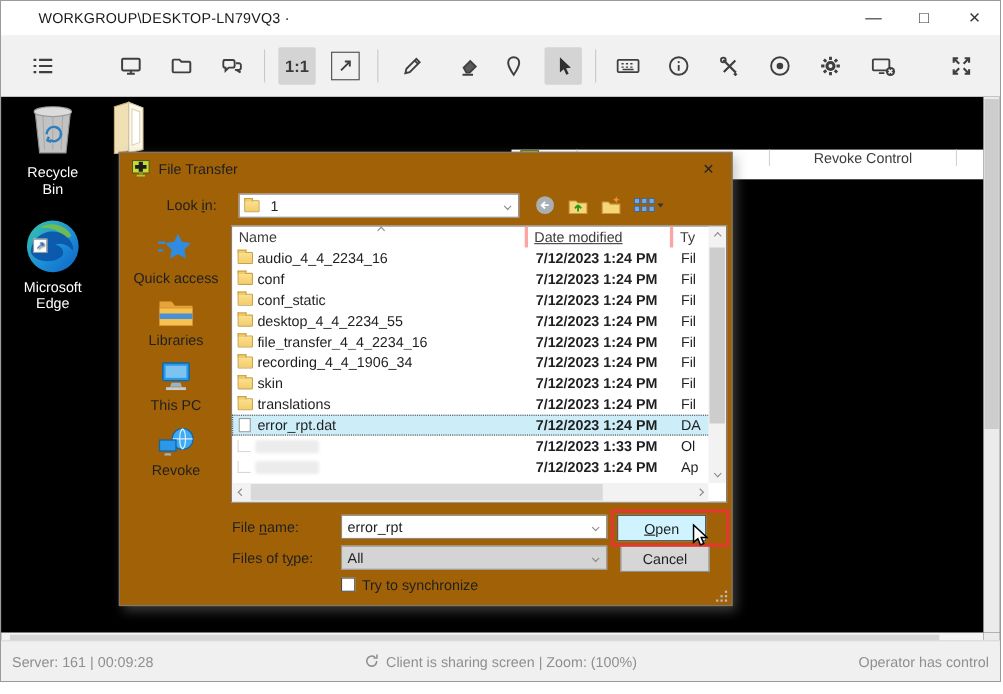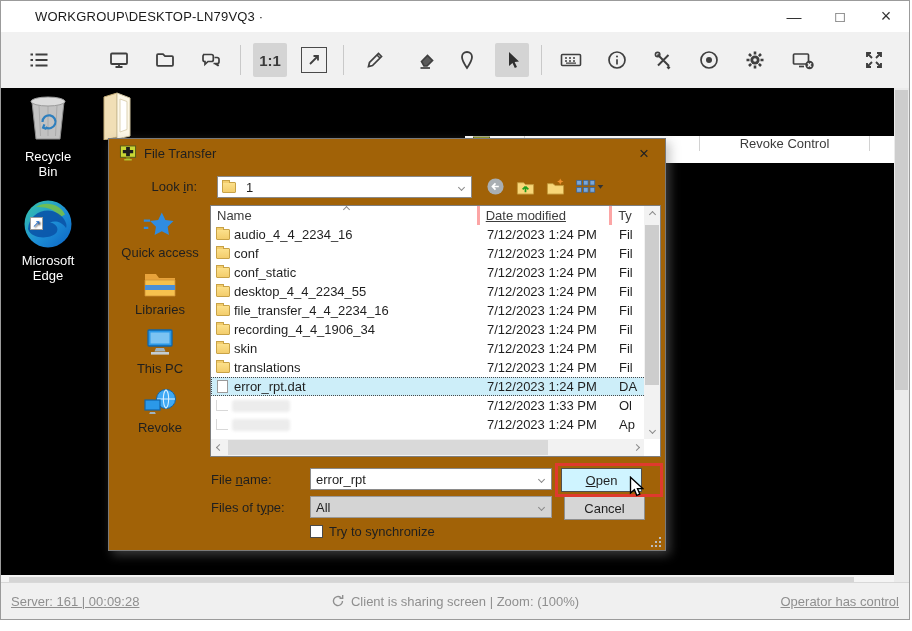--- a/index.html
+++ b/index.html
@@ -80,21 +80,21 @@
   .frow { height:19px; display:flex; align-items:center; }
   .frow.sel { background:#cdeef9; outline:1px dotted #4a4a4a; outline-offset:-1px; }
   .fi { display:inline-block; margin-left:5px; margin-right:4px; flex:none; }
   .fi-folder { width:14px; height:11px; background:linear-gradient(#fce08b,#f3cd6c); border:1px solid #c8a246; border-radius:1px; position:relative; }
   .fi-folder::before { content:""; position:absolute; top:-3px; left:-1px; width:6px; height:2px; background:#f3cd6c; border:1px solid #c8a246; border-bottom:none; }
   .fi-file { width:11px; height:13px; background:#fff; border:1px solid #9a9a9a; margin-left:6px; margin-right:6px; }
   .fi-redacted { width:12px; height:11px; border-left:1px solid #cfcfcf; border-bottom:1px solid #cfcfcf; opacity:.8; }
   .fname { width:253px; overflow:hidden; white-space:nowrap; }
   .fname.short { width:195px; }
   .blob { width:58px; height:12px; background:#ececec; border-radius:3px; filter:blur(1.5px); margin-right:2px; flex:none; }
-  .fdate { width:132px; }
+  .fdate { width:132px;font-weight:bold; }
   .ftype { flex:1; }
   .fl-vscroll { position:absolute; top:0; right:0; width:16px; bottom:17px; background:#f2f2f2; }
   .fl-vthumb { position:absolute; top:19px; left:1px; width:14px; height:160px; background:#cdcdcd; }
   .fl-varrow { position:absolute; left:0; width:16px; height:17px; display:flex; align-items:center; justify-content:center; }
   .fl-hscroll { position:absolute; left:0; right:16px; bottom:0; height:17px; background:#f2f2f2; display:flex; align-items:center; }
   .fl-hthumb { position:absolute; left:17px; top:1px; width:320px; height:15px; background:#d9d9d9; }
   .fl-harrow { width:16px; height:17px; display:flex; align-items:center; justify-content:center; flex:none; }
   .fl-harrow.right { margin-left:auto; }
 
   
@@ -115,21 +115,21 @@
   .grip i:nth-child(3){ right:0; bottom:4px; } .grip i:nth-child(4){ right:8px; bottom:0; }
   .grip i:nth-child(5){ right:0; bottom:8px; } .grip i:nth-child(6){ right:4px; bottom:4px; }
 
   
   .chv { display:inline-block; width:6px; height:6px; border-right:1.5px solid #6a6a6a; border-bottom:1.5px solid #6a6a6a; }
   .chv.up { transform:rotate(-135deg); } .chv.down { transform:rotate(45deg); }
   .chv.left { transform:rotate(135deg); } .chv.right { transform:rotate(-45deg); }
   .chv.sm { width:5px; height:5px; border-color:#8a8a8a; }
 
   
-  .statusbar { position:absolute; left:0; right:0; bottom:0; height:37px; background:#f0f0f0; border-top:1px solid #d8d8d8; color:#8f8f8f; display:flex; align-items:center;text-decoration:underline; }
+  .statusbar { position:absolute; left:0; right:0; bottom:0; height:37px; background:#f0f0f0; border-top:1px solid #d8d8d8; color:#8f8f8f; display:flex; align-items:center; }
   .sb-left { margin-left:10px; }
   .sb-center { position:absolute; left:50%; transform:translateX(-50%); display:flex; align-items:center; gap:6px; }
   .sb-right { margin-left:auto; margin-right:10px; }
 </style>
 </head>
 <body>
 
 <div class="app">
 
   <div class="titlebar">

